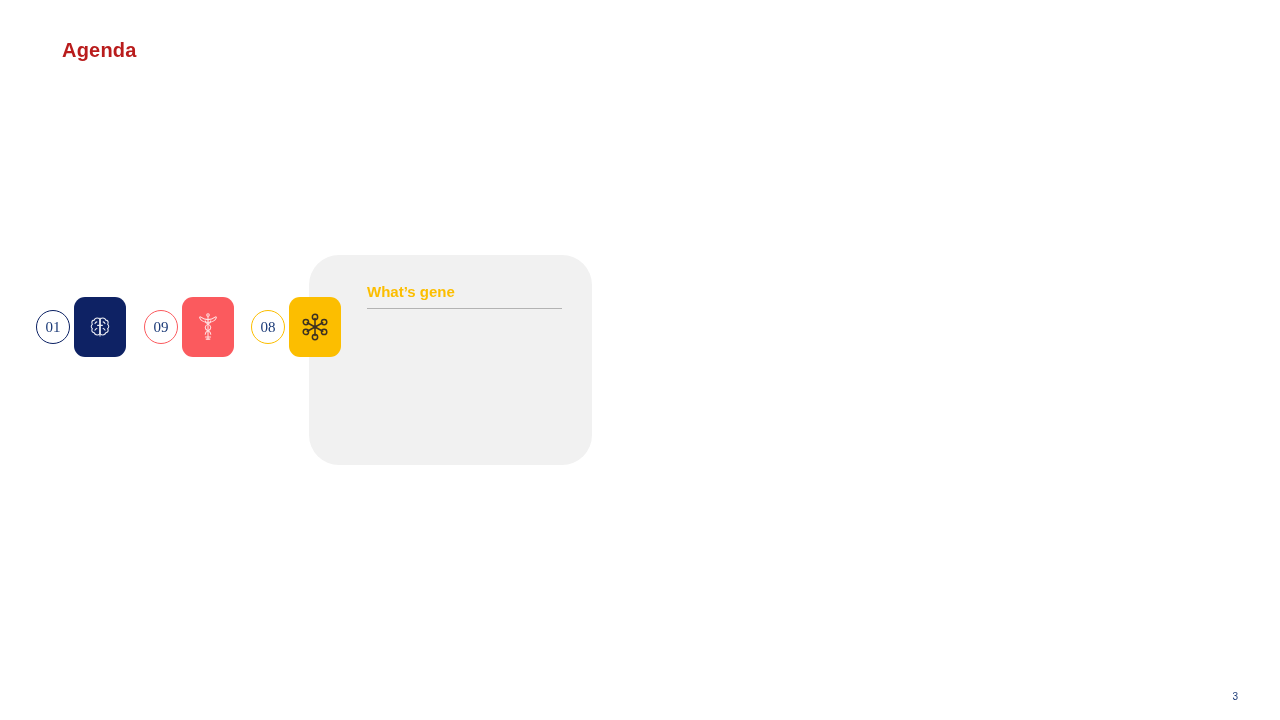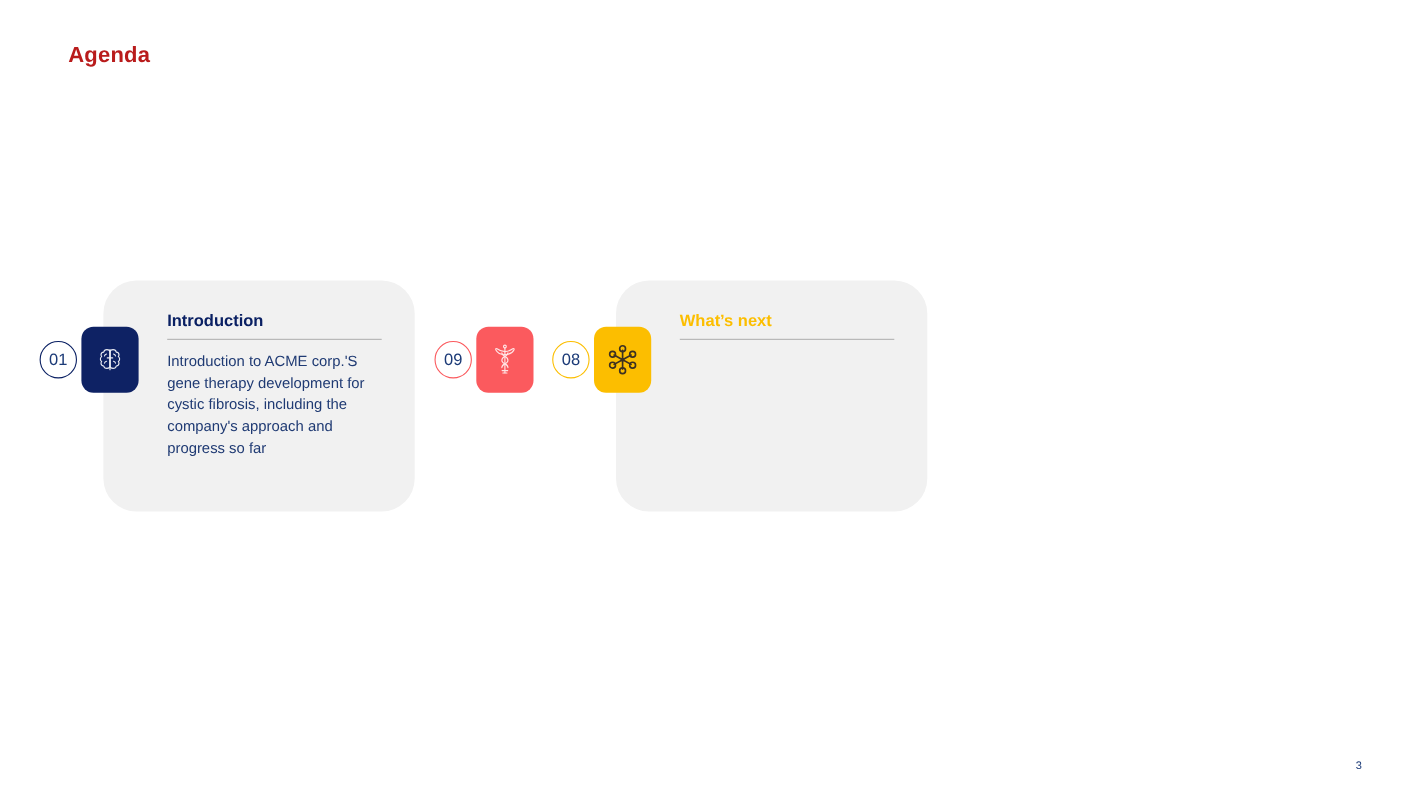--- a/index.html
+++ b/index.html
@@ -58,20 +58,21 @@
     display: flex;
     align-items: center;
     justify-content: center;
     font-size: 15px;
     color: #1b3a77;
     background: #ffffff;
     position: relative;
     z-index: 4;
     margin-top: 55px;
     flex: 0 0 auto;
+    font-family: Liberation Serif, serif;
   }
   .num-circle.c-red    { border-color: #fb5a5e; }
   .num-circle.c-yellow { border-color: #fcbe00; }
 
   
   .icon-tile {
     width: 52px;
     height: 60px;
     border-radius: 11px;
     display: flex;
@@ -151,26 +152,20 @@
           <path d="M9.3 7.6c-.8.2-1.4.8-1.6 1.5"></path>
           <path d="M14.7 7.6c.8.2 1.4.8 1.6 1.5"></path>
           <path d="M9.3 13.2c-.8.2-1.4.8-1.6 1.5"></path>
           <path d="M14.7 13.2c.8.2 1.4.8 1.6 1.5"></path>
           <path d="M12 10.6H9.9"></path>
           <path d="M12 10.6h2.1"></path>
         </svg>
       </span>
     </div>
 
-    <div class="panel">
-      <div class="panel-inner">
-        <div class="panel-title tc-navy">Introduction</div>
-        <p class="panel-body">Introduction to ACME corp.'S gene therapy development for cystic fibrosis, including the company's approach and progress so far</p>
-      </div>
-    </div>
   </div>
 
   <div class="agenda-item item-2">
     <div class="num-circle c-red">09</div>
 
     <div class="icon-tile t-red">
       <span>
         <svg width="28" height="30" viewBox="0 0 24 26" fill="none" stroke="#ffe3e4" stroke-width="0.9" stroke-linecap="round" stroke-linejoin="round">
           <circle cx="12" cy="2.6" r="1.1"></circle>
           <path d="M12 3.9v19.4"></path>
@@ -204,20 +199,20 @@
           <circle cx="5.1" cy="8.7" r="2.3"></circle>
           <circle cx="20.9" cy="8.7" r="2.3"></circle>
           <circle cx="5.1" cy="17.3" r="2.3"></circle>
           <circle cx="20.9" cy="17.3" r="2.3"></circle>
         </svg>
       </span>
     </div>
 
     <div class="panel">
       <div class="panel-inner">
-        <div class="panel-title tc-yellow">What’s next</div>
+        <div class="panel-title tc-yellow">What’s gene</div>
       </div>
     </div>
   </div>
 
 </div>
 
 <div class="page-number">3</div>
 
 </body></html>

